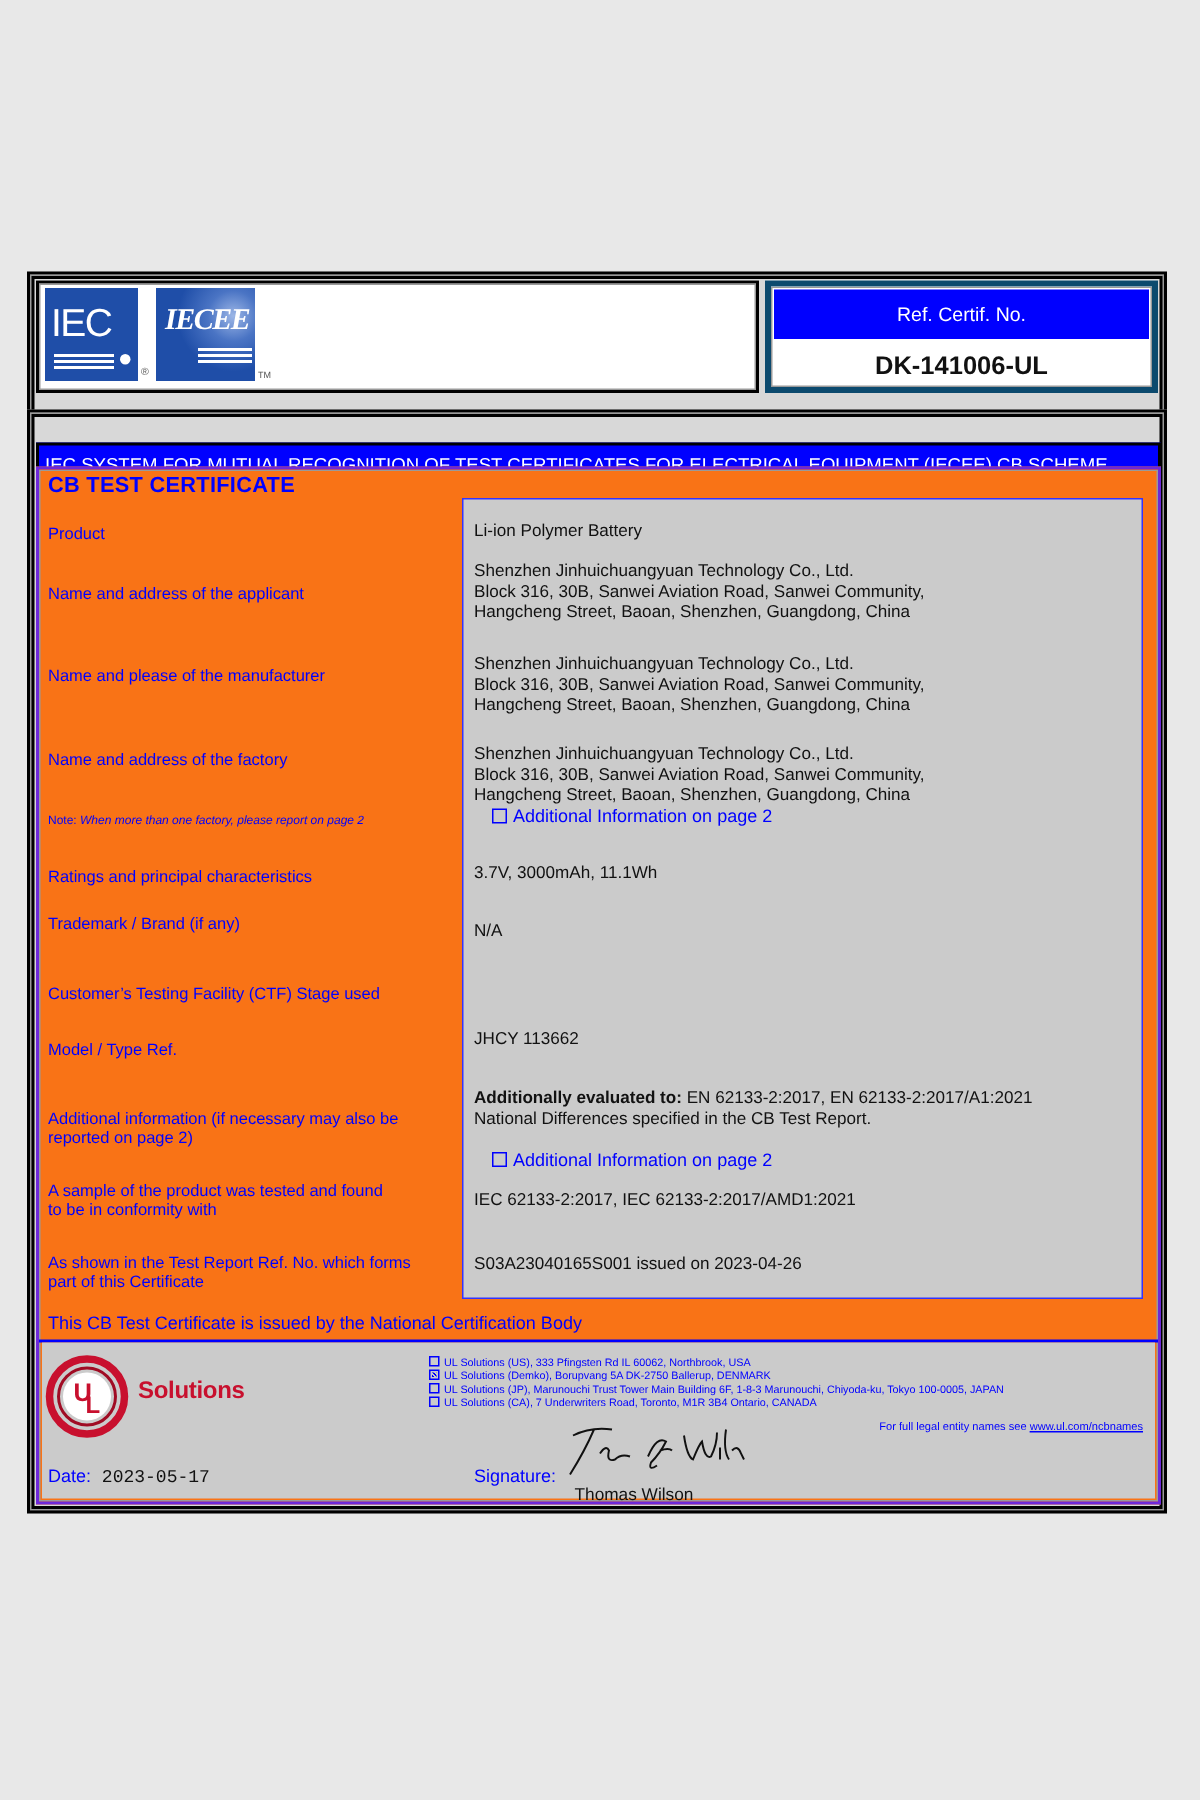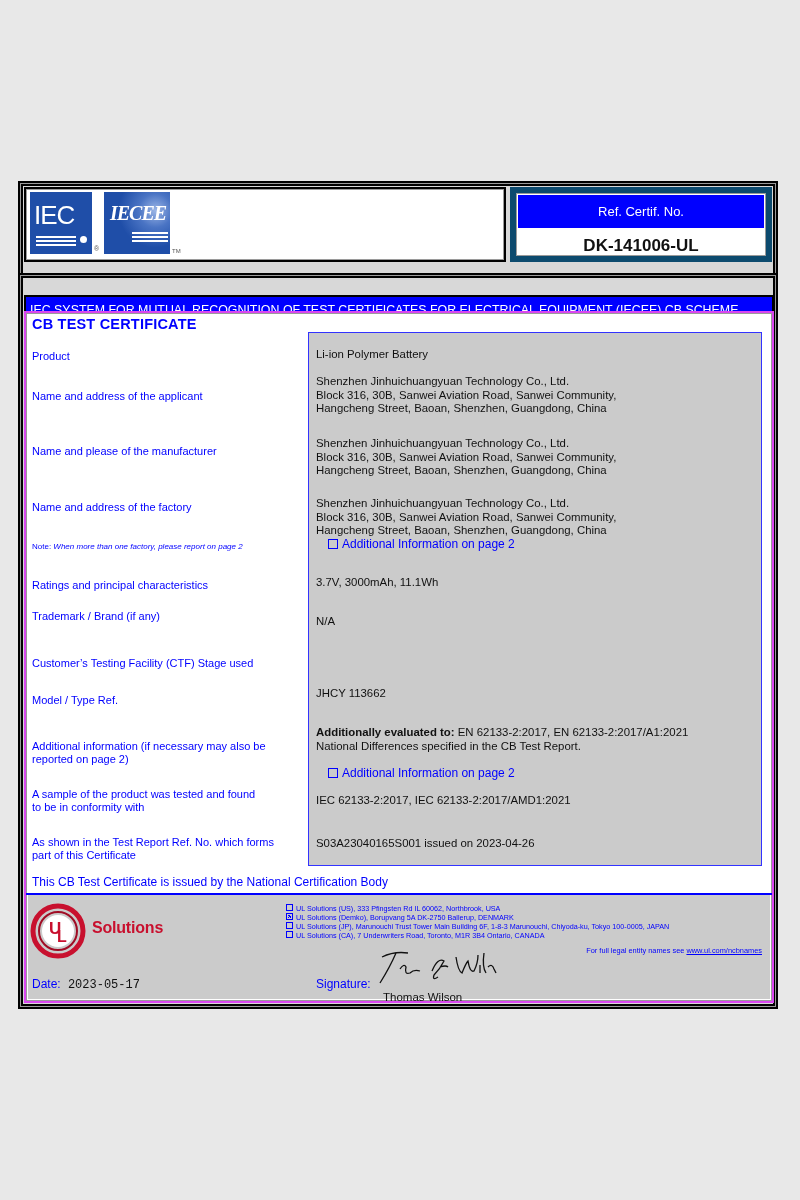--- a/index.html
+++ b/index.html
@@ -32,40 +32,40 @@
     position: absolute; left: 78px; top: 3px; width: 66px; height: 62px;
     background: radial-gradient(circle at 78% 30%, #9cb6e6 0%, #4a74c4 25%, #1f4ea8 55%);
   }
   .iecee-logo .txt { position: absolute; left: 6px; top: 10px; color: #fff; font-size: 20px; font-style: italic; font-weight: bold; font-family: "Liberation Serif", serif; letter-spacing: -1px; }
   .iecee-logo .lines { position: absolute; left: 28px; top: 40px; width: 36px; }
   .iecee-logo .lines span { display: block; height: 2px; background: #fff; margin-bottom: 2px; }
   .tm { position: absolute; left: 146px; top: 59px; font-size: 6px; color: #555; }
 
   #ref-box {
     position: absolute; left: 490px; top: 4px; width: 262px; height: 75px;
-    background: #fff; border: 6px solid #0c4a6e; box-shadow: inset 0 0 0 1px #9a9a9a;
+    background: #fff; border: 4px solid #0c4a6e; box-shadow: inset 0 0 0 1px #9a9a9a;
   }
   #ref-label {
     position: absolute; left: 2px; top: 2px; right: 2px; height: 33px; background: #0000ff;
     color: #fff; font-size: 13px; text-align: center; line-height: 33px;
   }
   #ref-number {
     position: absolute; left: 2px; top: 35px; right: 2px; height: 36px;
     color: #111; font-size: 17px; font-weight: bold; text-align: center; line-height: 36px;
   }
 
   
   #main-frame { left: 18px; top: 273px; width: 760px; height: 736px; background: #d8d8d8; border: 2px solid #000; }
   #scheme-bar {
     position: absolute; left: 4px; top: 4px; width: 750px; height: 30px;
     background: #0000ff; border: 2px solid #000; color: #fff; font-size: 12.4px; line-height: 26px; padding-left: 4px; white-space: nowrap; margin-top: 16px;
   }
   #body-box {
     position: absolute; left: 4px; top: 36px; width: 750px; height: 692px;
-    background: #ffffff; border: 2px solid #d946ef; box-shadow: inset 0 0 0 1px #9a9a9a;
+    background: #f97316; border: 2px solid #6d28d9; box-shadow: inset 0 0 0 1px #9a9a9a;
   }
   #cert-title { position: absolute; left: 6px; top: 3px; font-size: 14.5px; font-weight: bold; color: #0000ff; letter-spacing: 0.2px; }
 
   #value-panel {
     position: absolute; left: 282px; top: 19px; width: 454px; height: 534px;
     background: #cbcbcb; border: 1.5px solid #3333ff;
   }
 
   .lbl { position: absolute; left: 6px; color: #0000ff; font-size: 11px; line-height: 13px; }
   .lbl.note { font-size: 8px; }

